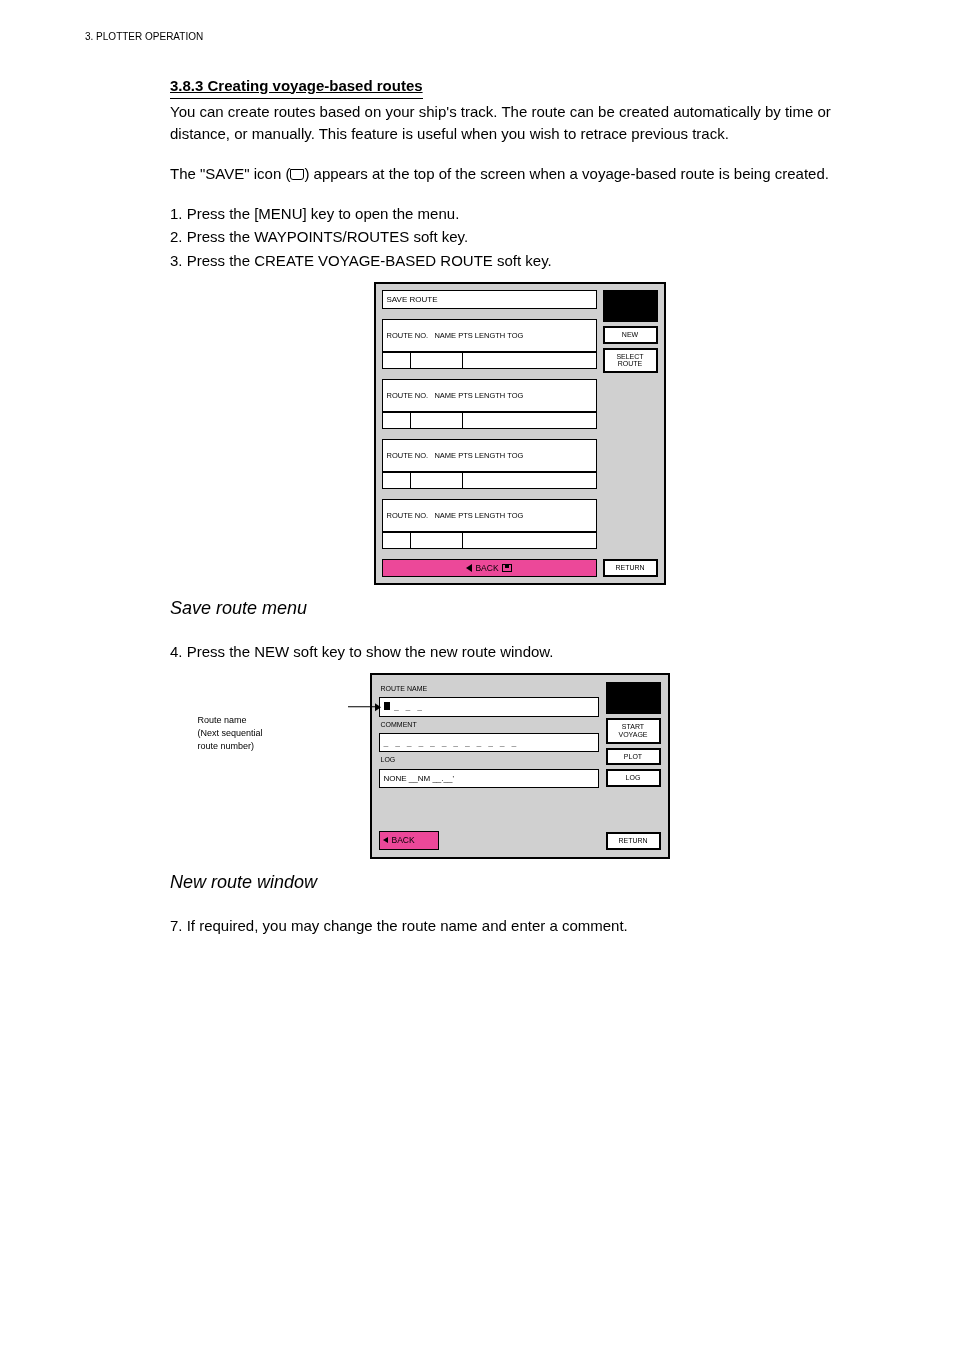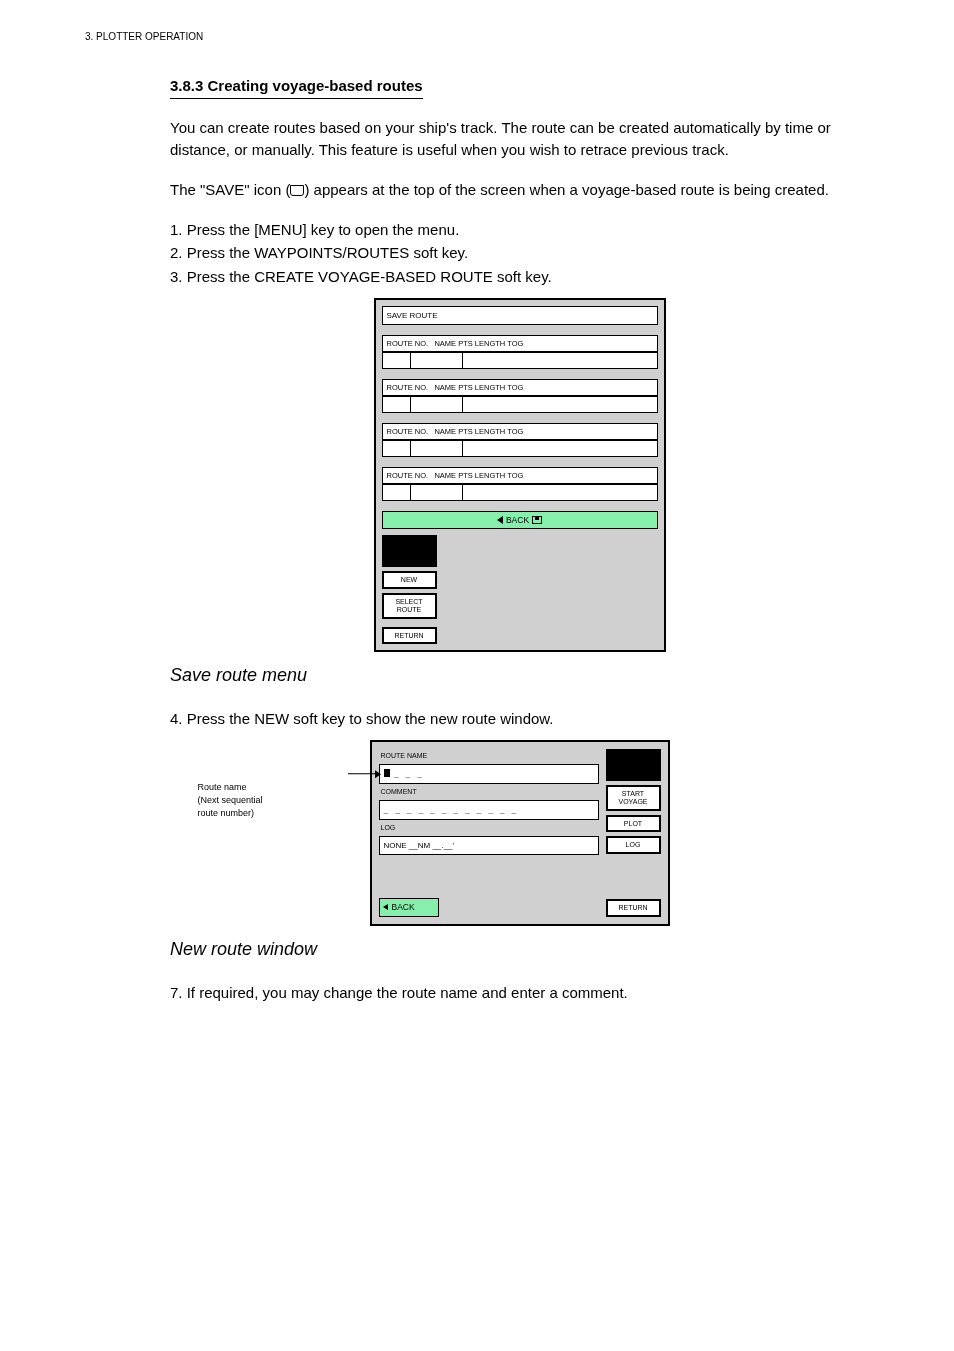--- a/index.html
+++ b/index.html
@@ -17,23 +17,24 @@
       line-height: 1.45;
     }
     .header-text {
       font-size: 10px;
       margin-bottom: 30px;
     }
     .section-heading {
       font-weight: bold;
       border-bottom: 1.5px solid #000;
       padding-bottom: 2px;
-      margin-bottom: 18px;
+      margin-bottom: 2px;
       margin-left: 85px;
       display: inline-block;
+      text-decoration: underline;
     }
     .content {
       margin-left: 85px;
     }
     .para {
       margin-bottom: 18px;
     }
     .save-icon-inline {
       display: inline-block;
       width: 14px;
@@ -56,39 +57,38 @@
       justify-content: center;
       margin: 8px 0 10px 0;
     }
     .screen {
       border: 2px solid #000;
       background: #d0d0d0;
       display: flex;
       padding: 6px;
       gap: 6px;
       width: 292px;
-      flex-direction: column;
     }
     .screen-main {
       flex: 1;
       display: flex;
       flex-direction: column;
       gap: 6px;
     }
     .screen-side {
       width: 55px;
       display: flex;
       flex-direction: column;
       gap: 4px;
     }
     .panel {
       border: 1.5px solid #000;
       background: #fff;
       font-size: 7.5px;
-      padding: 3px 4px;
+      padding: 11px 4px;
       line-height: 1.2;
     }
     .panel-header {
       font-size: 8px;
       padding: 3px 4px;
       border: 1.5px solid #000;
       background: #fff;
       margin-bottom: 4px;
     }
     .row-fields {
@@ -136,21 +136,21 @@
     }
     .note-block {
       margin-left: 60px;
       margin-bottom: 12px;
     }
     .note-label {
       font-weight: bold;
     }
     .back-arrow {
       border: 1.5px solid #000;
-      background: #86efac;
+      background: #ec4899;
       font-size: 8.5px;
       padding: 2px 3px;
       display: flex;
       align-items: center;
       justify-content: center;
       gap: 3px;
     }
     .triangle-left {
       width: 0;
       height: 0;

